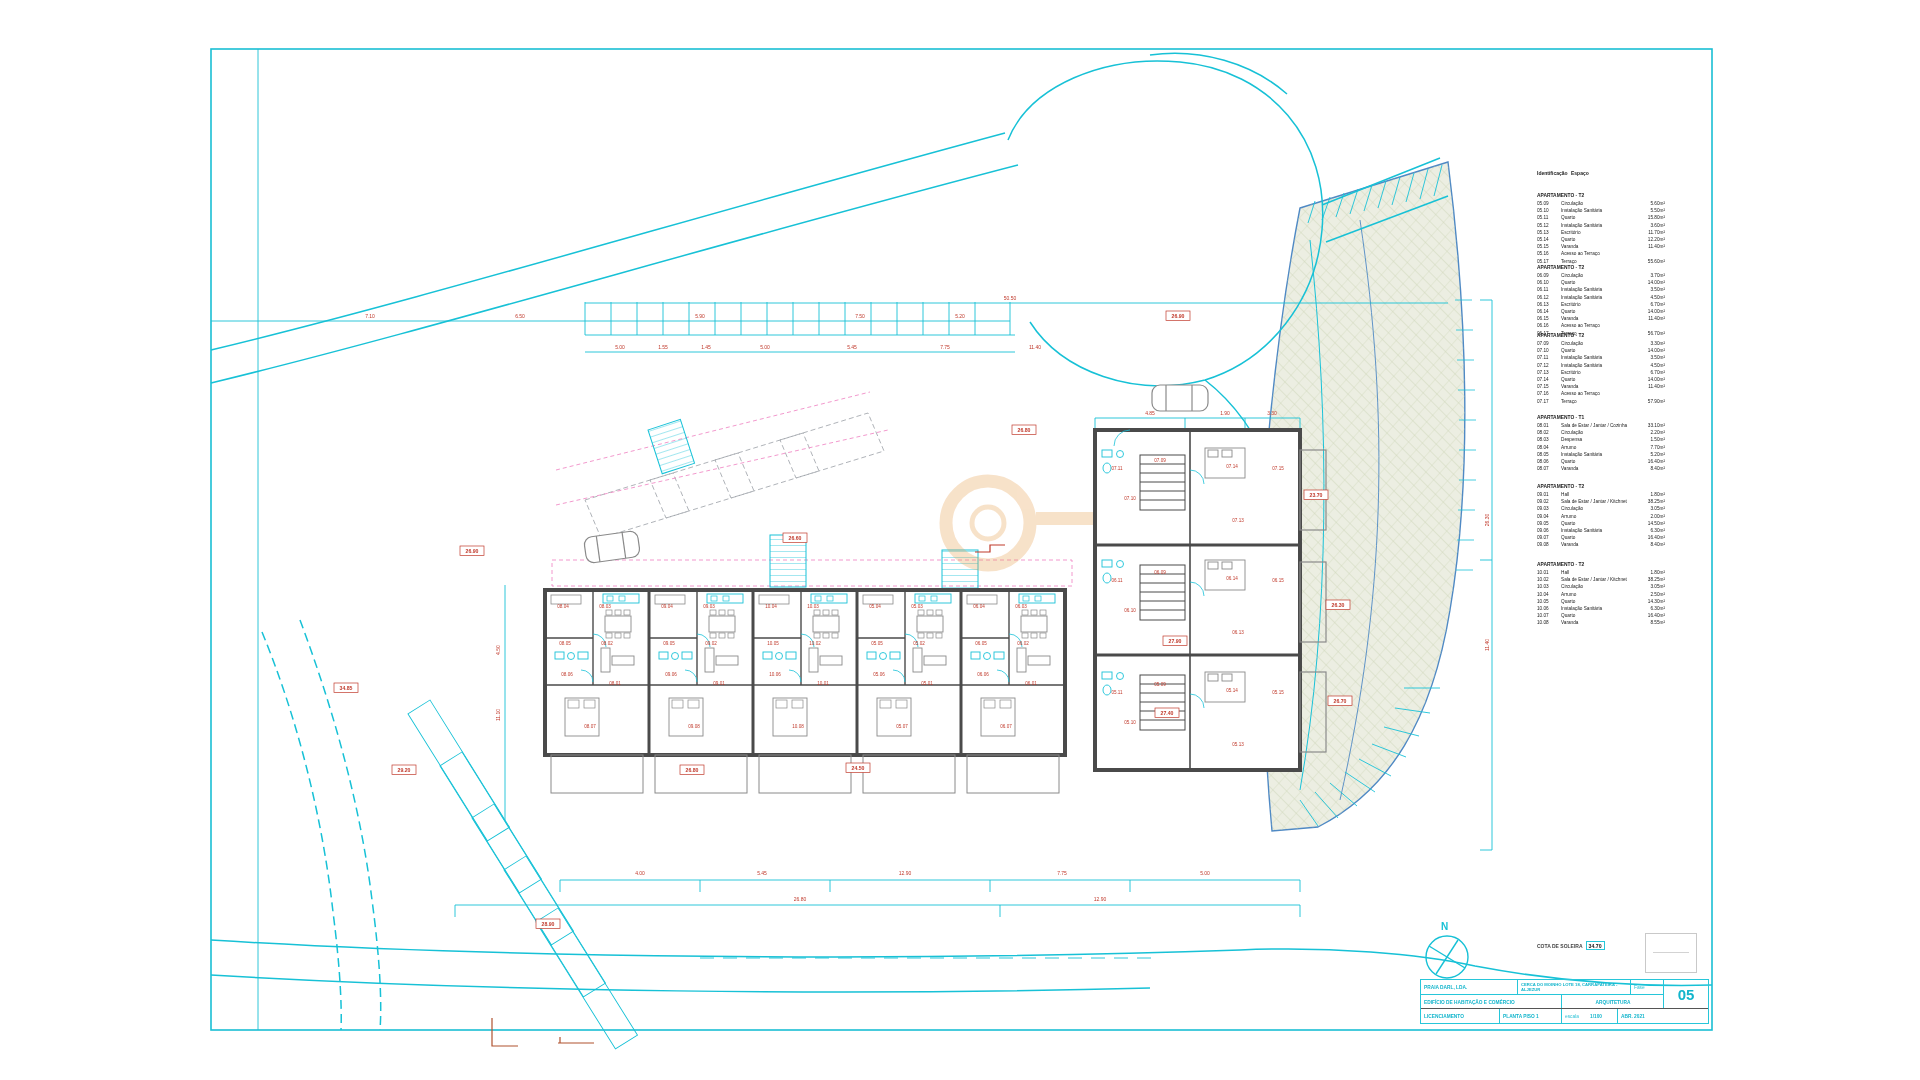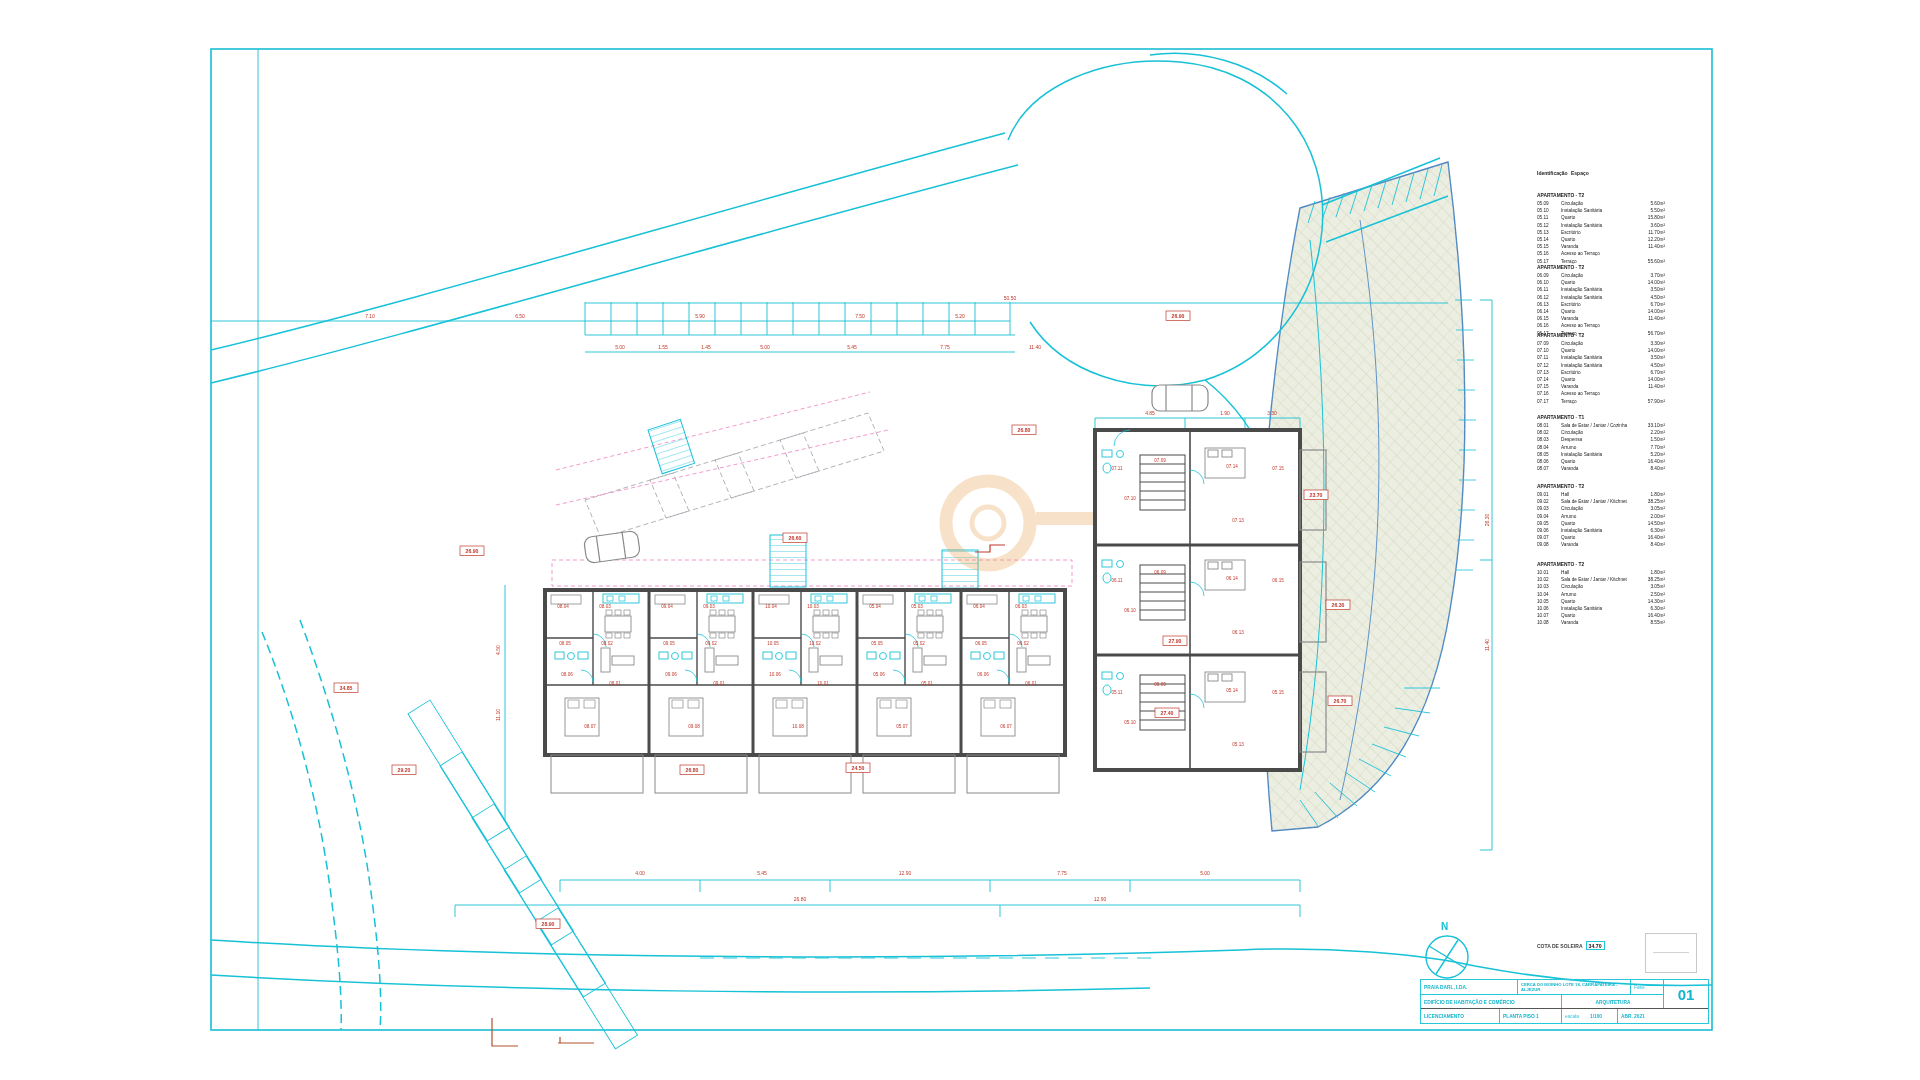--- a/index.html
+++ b/index.html
@@ -863,16 +863,16 @@
     <div class="tb-cell" style="width:140px;">EDIFÍCIO DE HABITAÇÃO E COMÉRCIO</div>
     <div class="tb-cell bl" style="width:103px;justify-content:center;">ARQUITETURA</div>
   </div>
   <div class="tb-row" id="tb-r3">
     <div class="tb-cell" style="width:78px;">LICENCIAMENTO</div>
     <div class="tb-cell bl" style="width:62px;">PLANTA PISO 1</div>
     <div class="tb-cell bl tb-light" style="width:26px;">escala</div>
     <div class="tb-cell" style="width:30px;">1/100</div>
     <div class="tb-cell bl" style="width:44px;">ABR. 2021</div>
   </div>
-  <div id="tb-num">01</div>
+  <div id="tb-num">05</div>
 </div>
 
 </div>
 
 </body></html>

